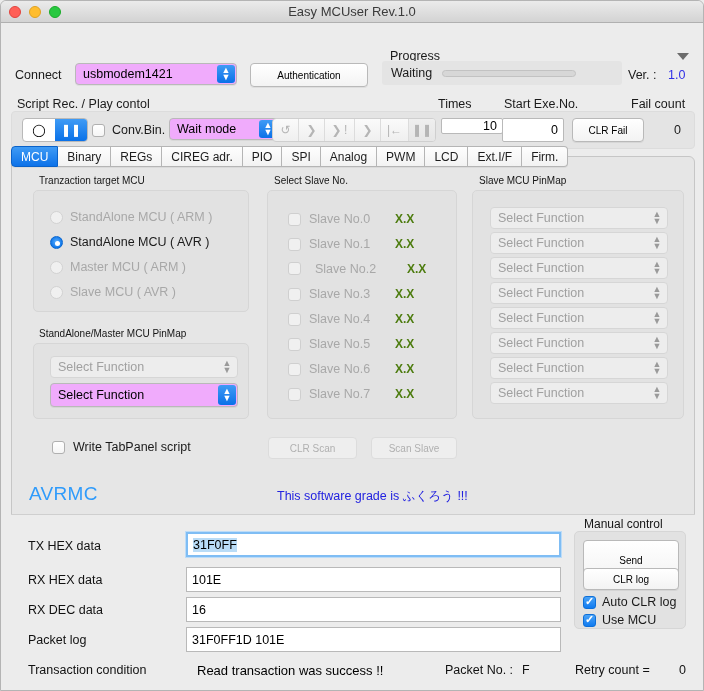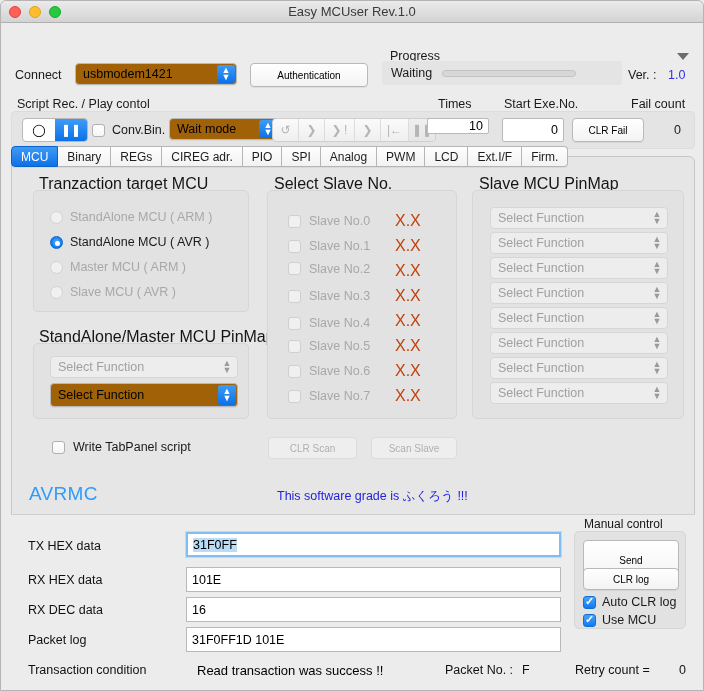--- a/index.html
+++ b/index.html
@@ -39,21 +39,21 @@
     position: absolute; left: 0; right: 0; text-align: center;
     font-size: 13px; color: #3b3b3b; font-weight: 400;
     pointer-events: none;
   }
 
   
   .lbl { font-size: 12.5px; color: #1a1a1a; }
 
   .popup {
     position: relative;
-    background: #a16207;
+    background: #f0abfc;
     border: 1px solid #b9b9b9;
     border-radius: 4px;
     height: 22px;
     display: flex; align-items: center;
     font-size: 12.5px; color: #000;
     padding-left: 7px;
     box-shadow: 0 1px 0 rgba(0,0,0,.05);
   }
   .popup .arrows {
     position: absolute; right: 1px; top: 1px; bottom: 1px;
@@ -119,21 +119,21 @@
     content:""; position:absolute; left:4px; top:4px;
     width:5px; height:5px; border-radius:50%; background:#fff;
   }
   .radio.disabled { background:#f0f0f0; border-color:#d2d2d2; }
 
   .groupbox {
     background: #e2e2e2;
     border: 1px solid #d6d6d6;
     border-radius: 5px;
   }
-  .grouplabel { font-size: 16px; color: #151515; }
+  .grouplabel { font-size: 10px; color: #151515; }
 
   .dim { color: #a8a8a8; }
 
   
   .hdr { position: relative; height: 108px; }
 
   #progress-box {
     position: absolute; left: 381px; top: 38px; width: 240px; height: 24px;
     background: #e4e4e4; border-radius: 3px;
     display: flex; align-items: center;
@@ -199,21 +199,21 @@
     box-shadow: 0 1px 0 rgba(0,0,0,.05);
   }
   .tab:first-child { border-left: 1px solid #b5b5b5; border-radius: 4px 0 0 4px; }
   .tab:last-child { border-radius: 0 4px 4px 0; }
   .tab.active {
     background: linear-gradient(#3f9bf5,#0d72e9);
     color: #fff; border-color: #0a62c9;
   }
 
   
-  .xx { font-size: 16px; font-weight: 400; color: #c2410c; }
+  .xx { font-size: 12px; font-weight: 700; color: #4d7c0f; }
 
   #avrmc {
     position: absolute; left: 28px; top: 482px;
     font-size: 19px; color: #2f9bfb; letter-spacing: .3px;
   }
   #grade-msg {
     position: absolute; left: 276px; top: 487px;
     font-size: 12.5px; color: #2222e0;
   }
 
@@ -315,21 +315,21 @@
 
       <div class="seg-trans" style="position:absolute;left:260px;top:6px;">
         <div>↺</div>
         <div>❯</div>
         <div style="width:30px;">❯ !</div>
         <div>❯</div>
         <div style="width:28px;">|←</div>
         <div>❚❚</div>
       </div>
 
-      <div class="txt right" style="position:absolute;left:415px;top:6px;width:62px;height:16px;">10</div>
+      <div class="txt right" style="position:absolute;left:429px;top:6px;width:62px;height:16px;">10</div>
 
       <div class="txt right" style="position:absolute;left:490px;top:6px;width:62px;height:24px;">0</div>
 
       <div class="btn" style="position:absolute;left:560px;top:6px;width:72px;height:24px;">CLR Fail</div>
 
       <span class="lbl" style="position:absolute;left:662px;top:11px;">0</span>
     </div>
   </div>
 
   <div id="tabview"></div>
@@ -397,21 +397,21 @@
     <div style="position:absolute;left:20px;top:21px;display:flex;align-items:center;gap:8px;">
       <span class="cbox disabled"></span>
       <span class="lbl dim" style="width:78px;">Slave No.0</span>
       <span class="xx">X.X</span>
     </div>
     <div style="position:absolute;left:20px;top:46px;display:flex;align-items:center;gap:8px;">
       <span class="cbox disabled"></span>
       <span class="lbl dim" style="width:78px;">Slave No.1</span>
       <span class="xx">X.X</span>
     </div>
-    <div style="position:absolute;left:20px;top:71px;display:flex;gap:8px;">
+    <div style="position:absolute;left:20px;top:71px;display:flex;gap:14px;">
       <span class="cbox disabled"></span>
       <span class="lbl dim" style="width:78px;">Slave No.2</span>
       <span class="xx">X.X</span>
     </div>
     <div style="position:absolute;left:20px;top:96px;display:flex;align-items:center;gap:8px;">
       <span class="cbox disabled"></span>
       <span class="lbl dim" style="width:78px;">Slave No.3</span>
       <span class="xx">X.X</span>
     </div>
     <div style="position:absolute;left:20px;top:121px;display:flex;align-items:flex-end;gap:8px;">

